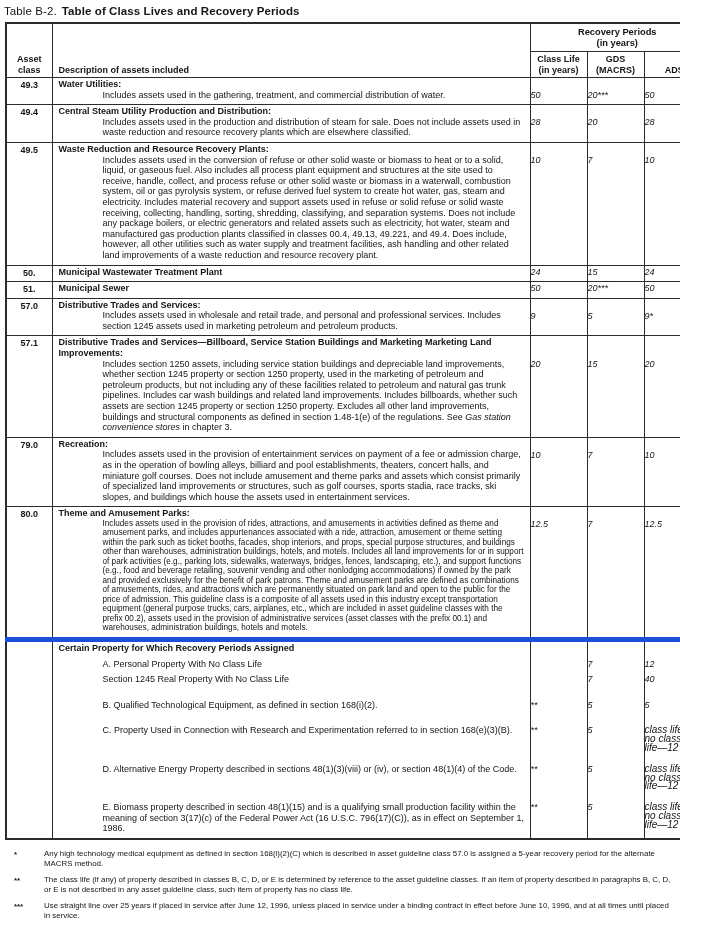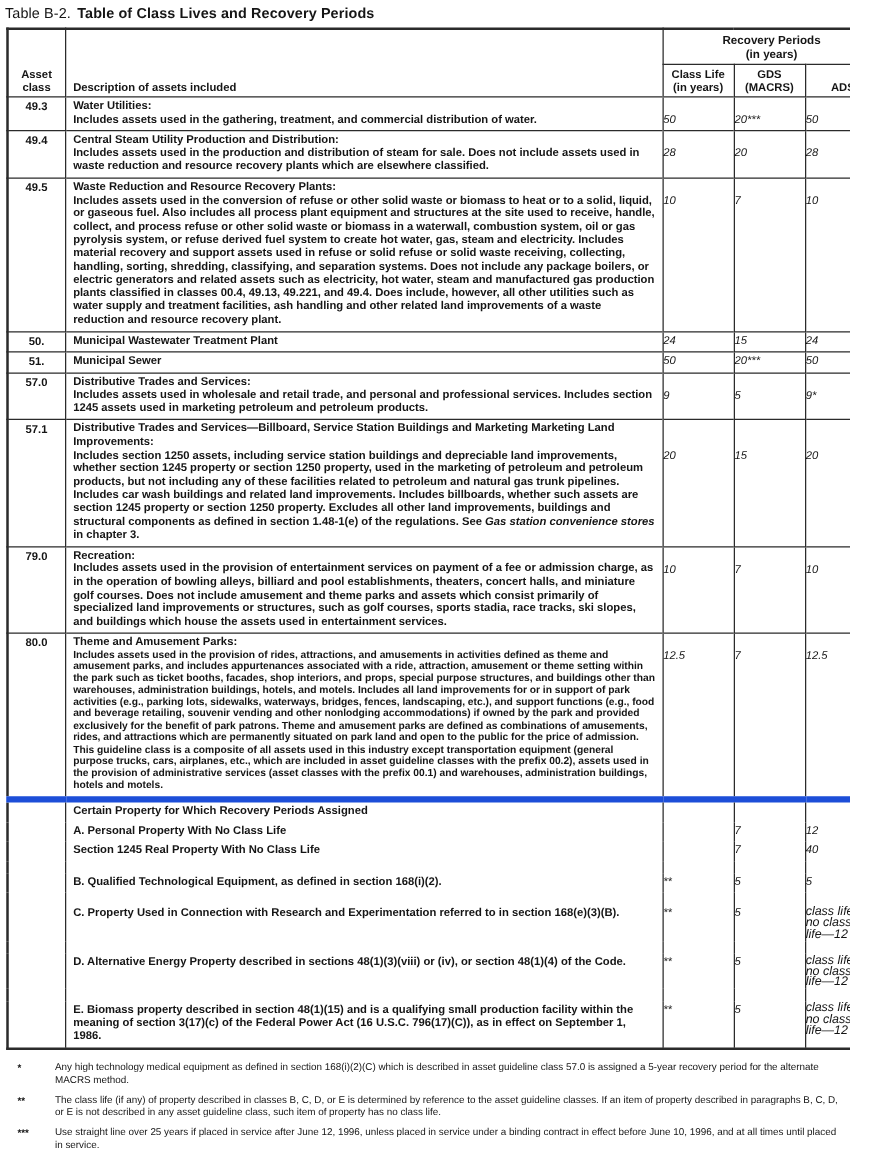--- a/index.html
+++ b/index.html
@@ -29,21 +29,21 @@
   }
   thead th { font-weight:bold; }
   th.h-ac   { vertical-align:bottom; text-align:center; padding:2px 1px 2px 1px; white-space:pre-line; line-height:10.5px; }
   th.h-desc { vertical-align:bottom; text-align:left; padding:2px 2px 2px 6px; }
   th.h-rec  { text-align:center; vertical-align:middle; white-space:pre-line; font-size:9.3px; line-height:10.5px; padding:3px 0; }
   th.h-sub  { text-align:center; vertical-align:bottom; white-space:pre-line; line-height:10.5px; padding:2px 0 2px 0; }
 
   td.ac { text-align:center; font-weight:bold; padding-top:2px;margin-left:32px; }
   td.desc { padding:1px 5px 4px 6px; line-height:10.6px; }
   .rt { font-weight:bold; }
-  .rb { font-weight:bold; }
+  .rb { font-weight:normal;margin-left:44px; }
   .rb i { font-style:italic; }
   td.val { text-align:left; padding-top:1px; white-space:pre-line;font-style:italic; }
   tr.tpad  td.val { padding-top:12px; }
   tr.tpad2 td.val { padding-top:23px; }
   tr.small td.desc .rb { font-size:8.2px; line-height:9.5px; }
 
   tr.cp td { border-top:none; }
   tr.cp-head td { border-top:5px solid #1d4ed8; }
   tr.gap td { height:10px; }
   td.ads-multi { font-size:10px; line-height:8.8px; padding-top:2px; }

